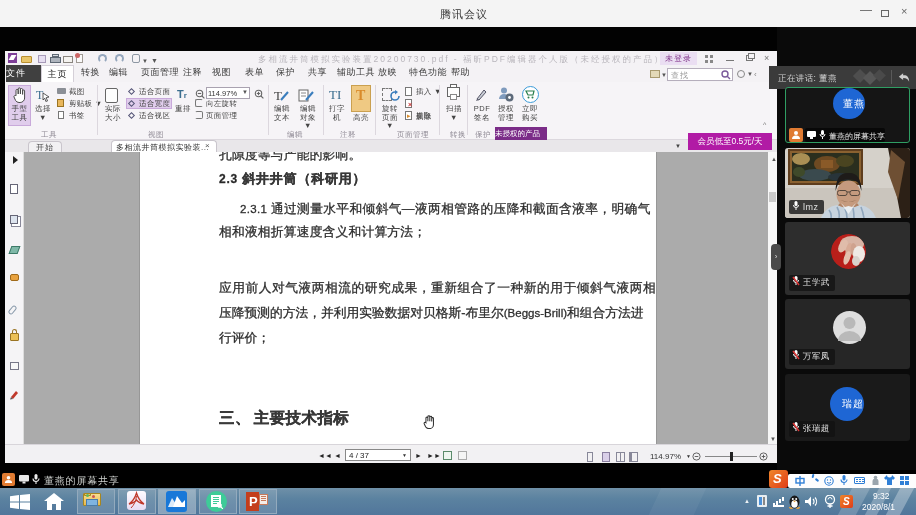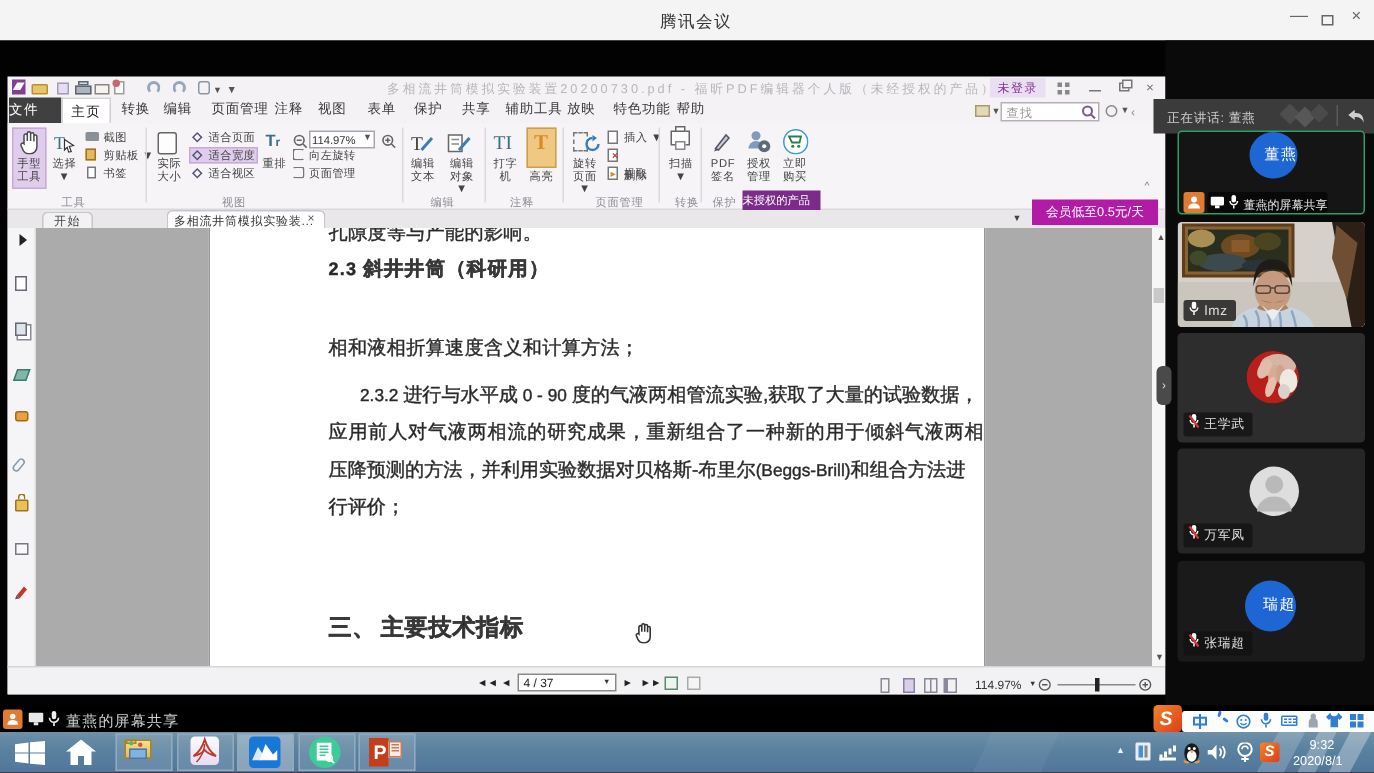--- a/index.html
+++ b/index.html
@@ -250,22 +250,22 @@
     <div class="abs" style="left:5px;top:210px;width:9px;height:8px;background:#f8f8f8;border:1px solid #778"></div>
     <svg class="abs" style="left:4px;top:237px" width="11" height="11" viewBox="0 0 11 11">
           <path d="M2 8 L7 2 L9 4 L4 10 Z" fill="#c0392b"></path>
           <path d="M2 8 L1 10.5 L4 10 Z" fill="#555"></path>
         </svg>
   </div>
   <div id="docarea" class="abs">
         <div id="page">
     <div class="dl" style="left:79px;top:-5px;letter-spacing:.2px">孔隙度等与产能的影响。</div>
     <div class="dl" style="left:79px;top:17.5px;font-weight:bold;font-size:13px;letter-spacing:.8px"><span style="font-size:12px">2.3 </span>斜井井筒（科研用）</div>
+    <div class="dl" style="left:100px;top:49px;letter-spacing:.35px"><span style="font-size:11.5px">2.3.1 </span>通过测量水平和倾斜气—液两相管路的压降和截面含液率，明确气</div>
     <div class="dl" style="left:79px;top:72px;letter-spacing:.2px">相和液相折算速度含义和计算方法；</div>
-    <div class="dl" style="left:100px;top:102.5px"><span style="font-size:11.5px">2.3.2 </span>进行与水平成<span style="font-size:11.5px"> 0 - 90 </span>度的气液两相管流实验,获取了大量的试验数据，</div>
     <div class="dl" style="left:79px;top:128px;letter-spacing:.5px">应用前人对气液两相流的研究成果，重新组合了一种新的用于倾斜气液两相流</div>
     <div class="dl" style="left:79px;top:152.5px;letter-spacing:0px">压降预测的方法，并利用实验数据对贝格斯-布里尔<span style="font-size:11.5px">(Beggs-Brill)</span>和组合方法进</div>
     <div class="dl" style="left:79px;top:177.5px">行评价；</div>
     <div class="dl" style="left:79px;top:256px;font-weight:bold;font-size:15.5px;letter-spacing:.4px">三、<span style="display:inline-block;width:3px"></span>主要技术指标</div>
     <svg class="abs" style="left:283px;top:263px" width="12" height="14" viewBox="0 0 13 16">
             <path d="M3 8 V3.5 a1.1 1.1 0 0 1 2.2 0 V7 V2 a1.1 1.1 0 0 1 2.2 0 V7 V2.6 a1.1 1.1 0 0 1 2.2 0 V7.4 V4 a1 1 0 0 1 2 0 V11 a4.5 4.5 0 0 1 -4.5 4.5 H6 a4 4 0 0 1 -3.4-2 L1 10 a1.2 1.2 0 0 1 2-1.2 Z" fill="#fff" stroke="#333" stroke-width="1.2"></path>
           </svg>
   </div>
       </div>
   <div id="vscroll" class="abs">

